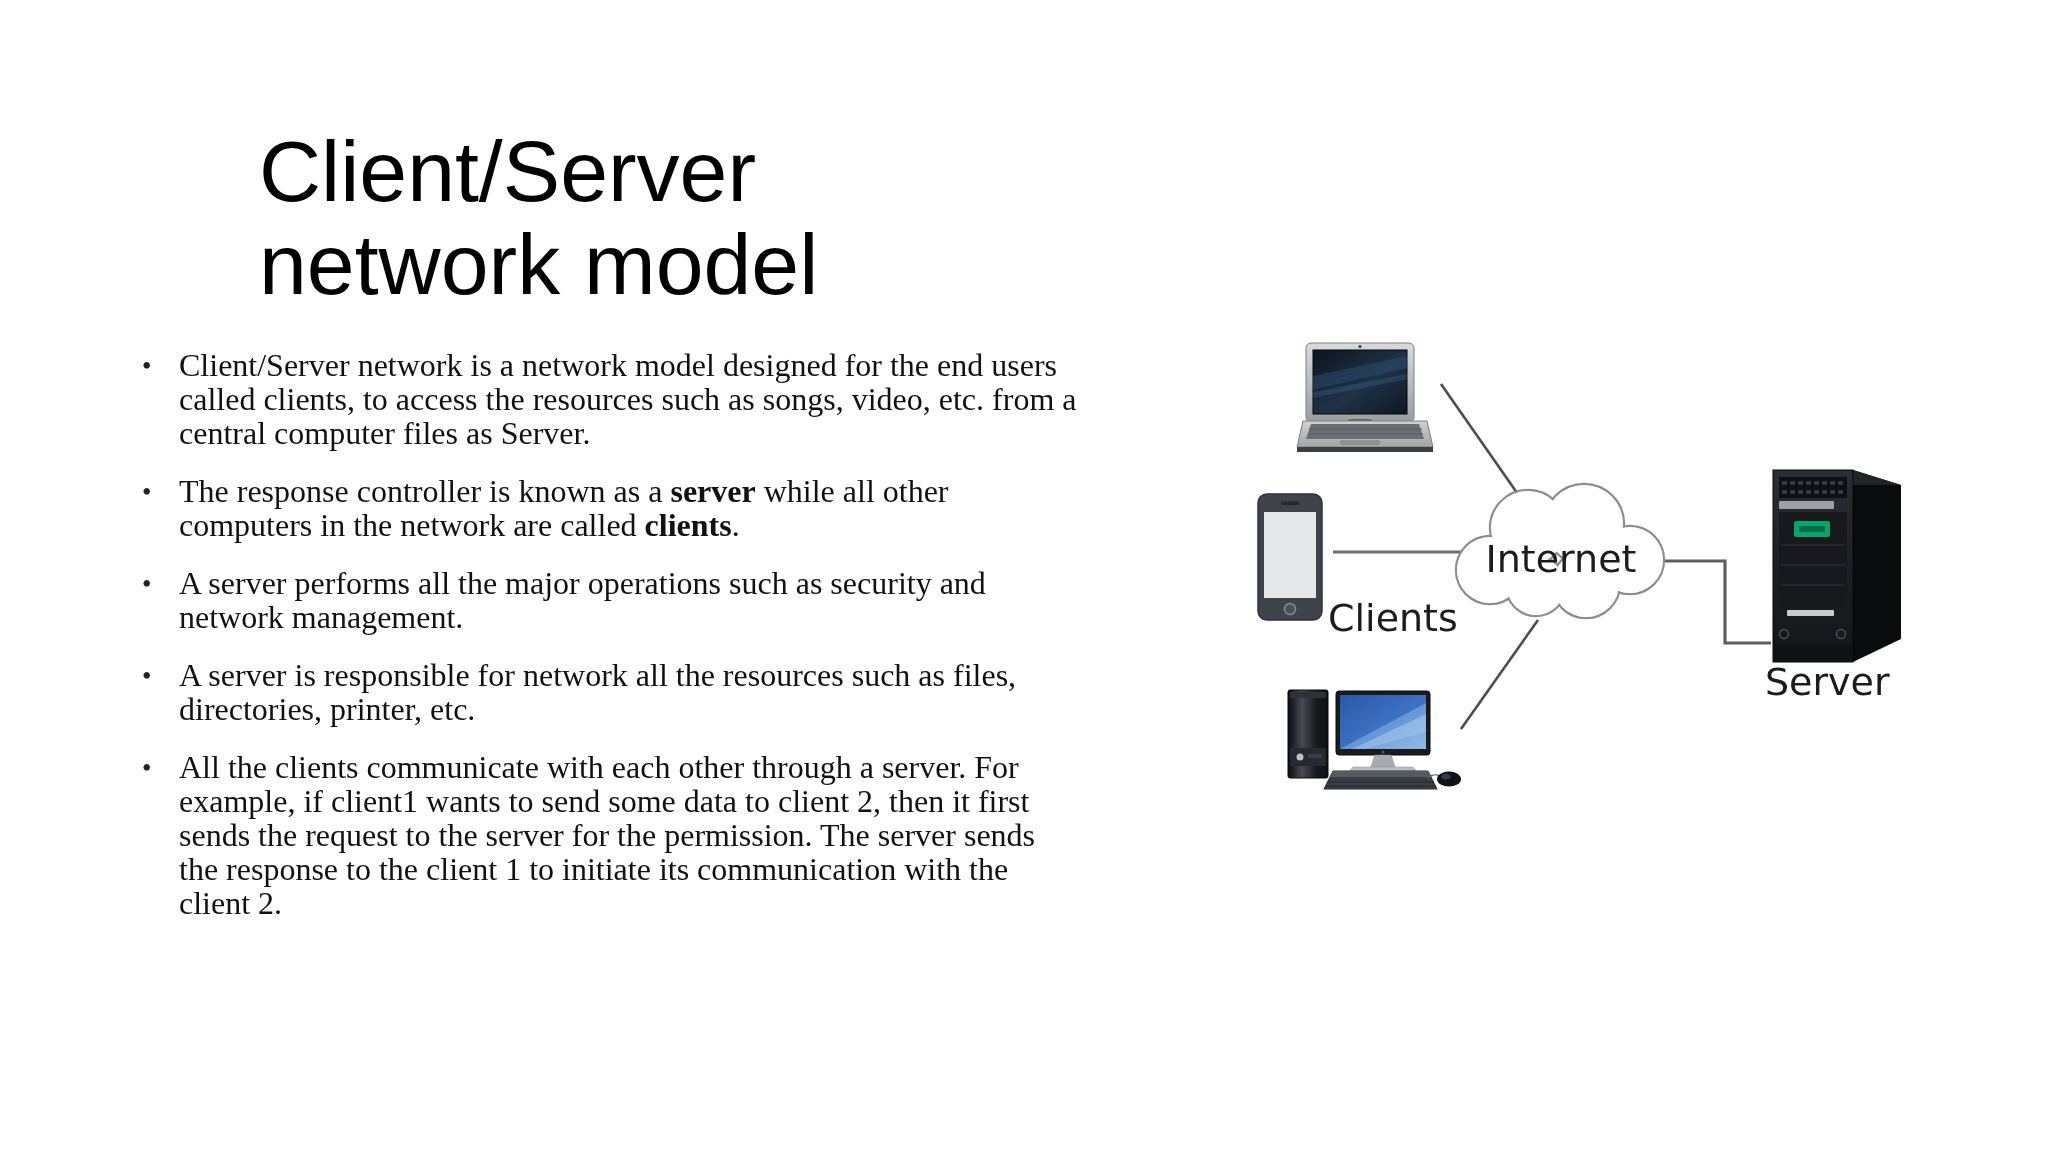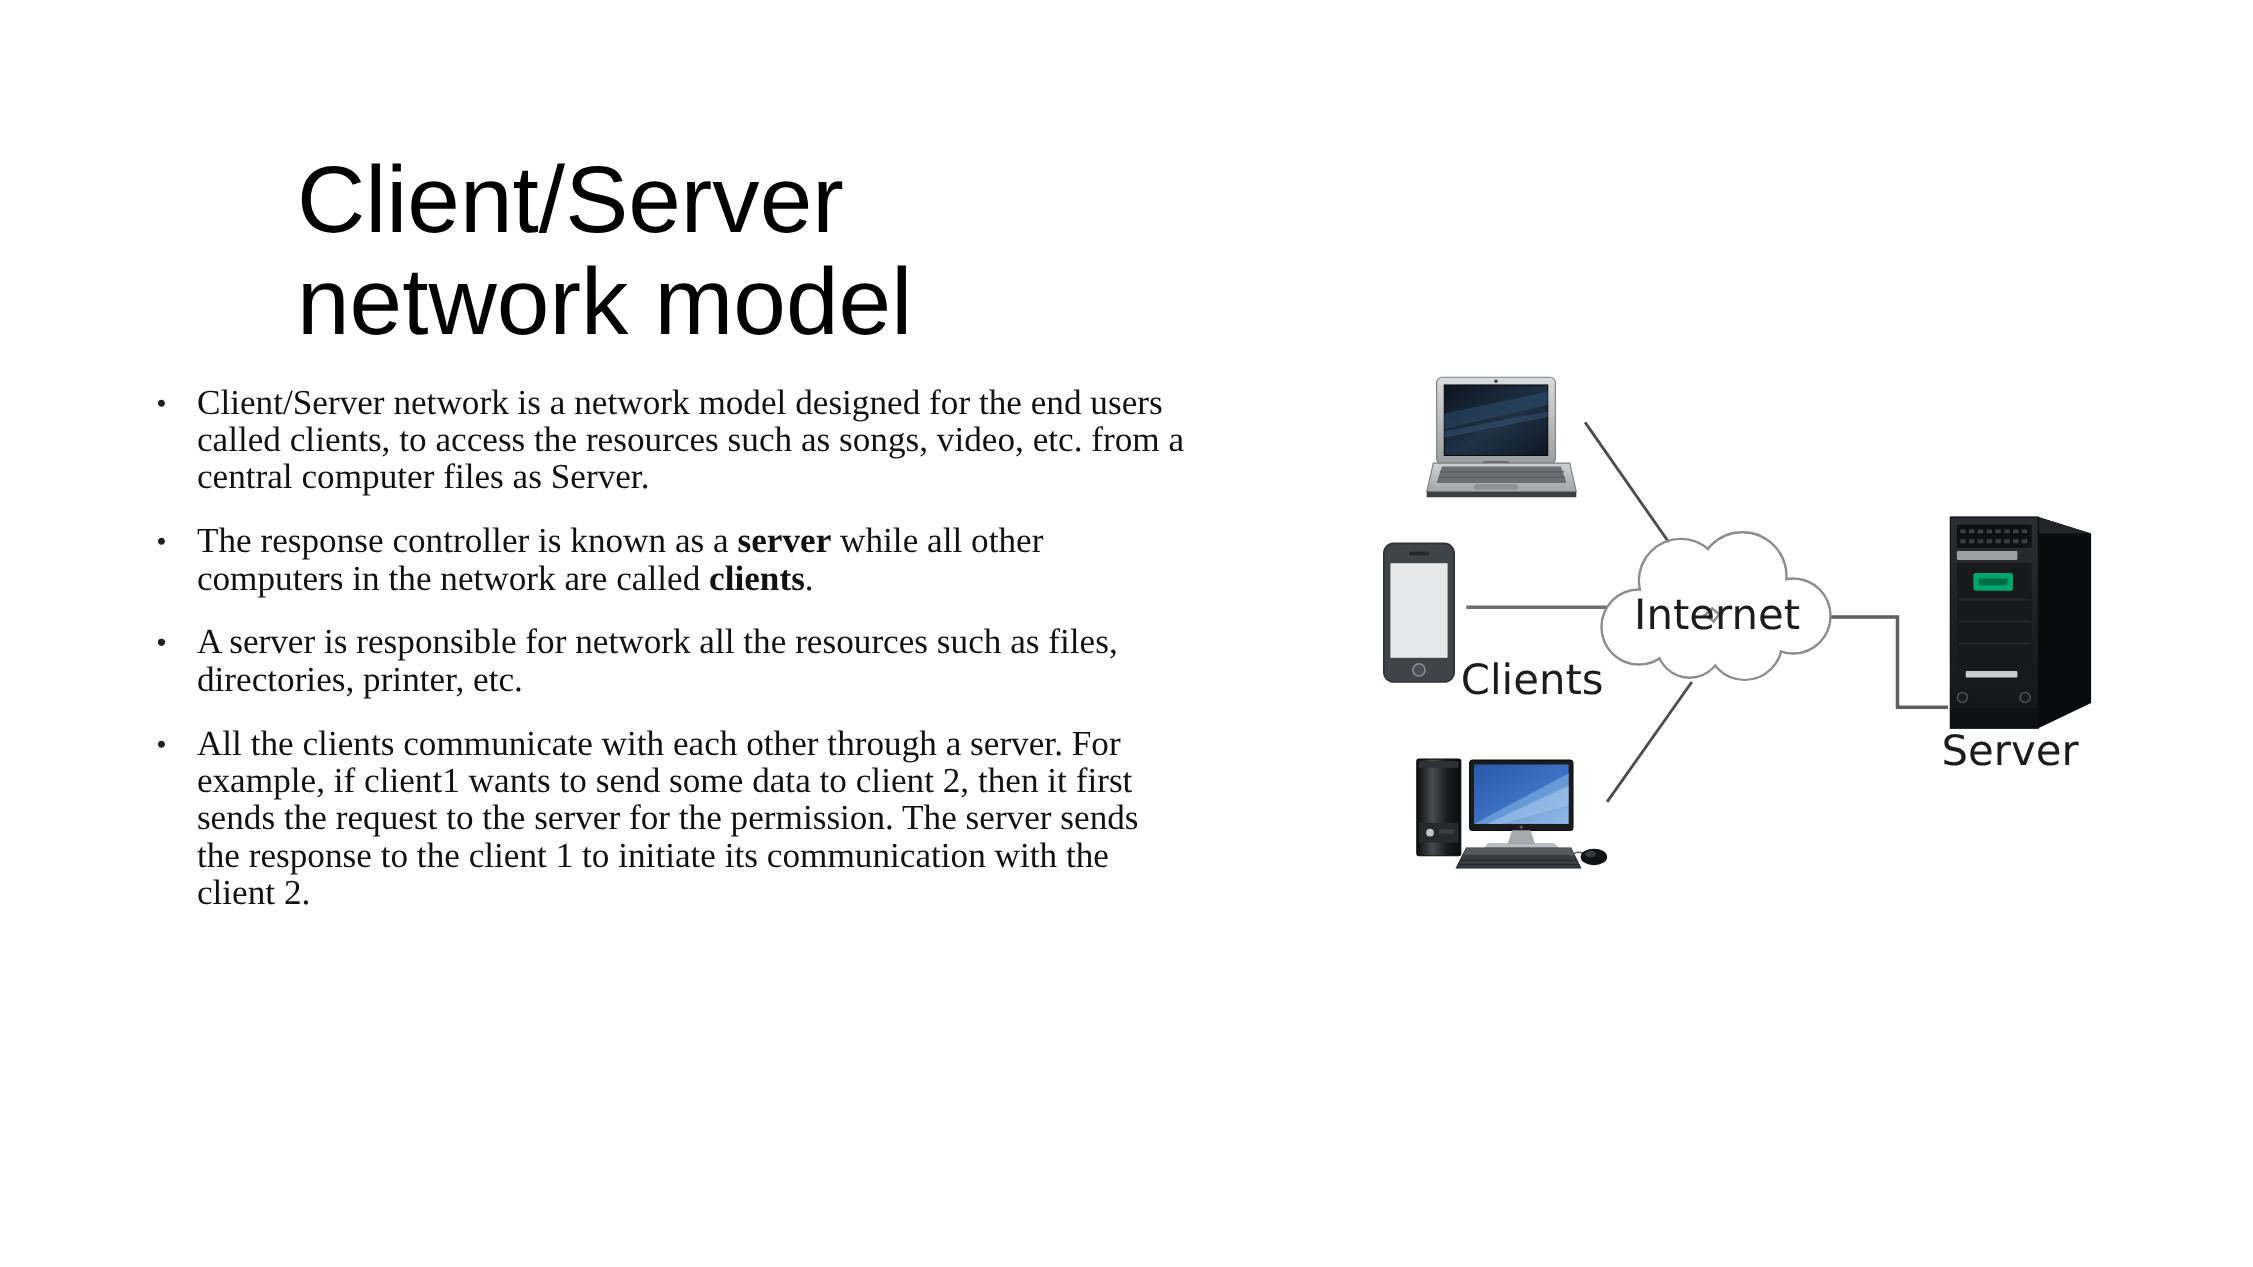--- a/index.html
+++ b/index.html
@@ -1,19 +1,19 @@
 <!DOCTYPE html>
 <html><head>
 <meta charset="utf-8">
 <style>
   html,body{margin:0;padding:0;}
   body{width:2048px;height:1152px;background:#ffffff;position:relative;overflow:hidden;
        font-family:"Liberation Sans",sans-serif;}
   .slide{position:absolute;inset:0;background:#ffffff;}
-  .title{position:absolute;left:259px;top:125px;width:700px;margin:11px;
+  .title{position:absolute;left:259px;top:125px;width:700px;margin:0;
          font-family:"Liberation Sans",sans-serif;font-weight:400;font-size:86px;
          line-height:93px;color:#000000;letter-spacing:0;}
   .bullets{position:absolute;left:142px;top:348px;width:936px;margin:0;padding:0;
            list-style:none;font-family:"Liberation Serif",serif;font-size:32px;
            line-height:34px;color:#111111;}
   .bullets li{position:relative;margin:0 0 24px 0;padding-left:37px;}
   .bullets .marker{position:absolute;left:0;top:1px;font-size:27px;color:#222;}
   .bullets b{font-weight:bold;}
   .diagram{position:absolute;left:1240px;top:330px;width:700px;height:480px;}
   svg text{font-family:"DejaVu Sans","Liberation Sans",sans-serif;fill:#1c1c1c;}
@@ -21,21 +21,21 @@
 </head>
 <body>
 
 <div class="slide">
 
   <h1 class="title">Client/Server network model</h1>
 
   <ul class="bullets">
       <li><span class="marker">•</span><span><span>Client/Server network is a network model designed for the end users called clients, to access the resources such as songs, video, etc. from a central computer files as Server.</span></span></li>
       <li><span class="marker">•</span><span><span>The response controller is known as a </span><b>server</b><span> while all other computers in the network are called </span><b>clients</b><span>.</span></span></li>
-      <li><span class="marker">•</span></li>
+      <li><span class="marker">•</span><span><span>A server performs all the major operations such as security and network management.</span></span></li>
       <li><span class="marker">•</span><span><span>A server is responsible for network all the resources such as files, directories, printer, etc.</span></span></li>
       <li><span class="marker">•</span><span><span>All the clients communicate with each other through a server. For example, if client1 wants to send some data to client 2, then it first sends the request to the server for the permission. The server sends the response to the client 1 to initiate its communication with the client 2.</span></span></li>
     </ul>
 
   <svg class="diagram" viewBox="1240 330 700 480" width="700" height="480">
     <defs>
       <linearGradient id="gLid" x1="0" y1="0" x2="0" y2="1">
         <stop offset="0" stop-color="#d9dbdd"></stop>
           <stop offset="1" stop-color="#9a9da0"></stop>
       </linearGradient>

